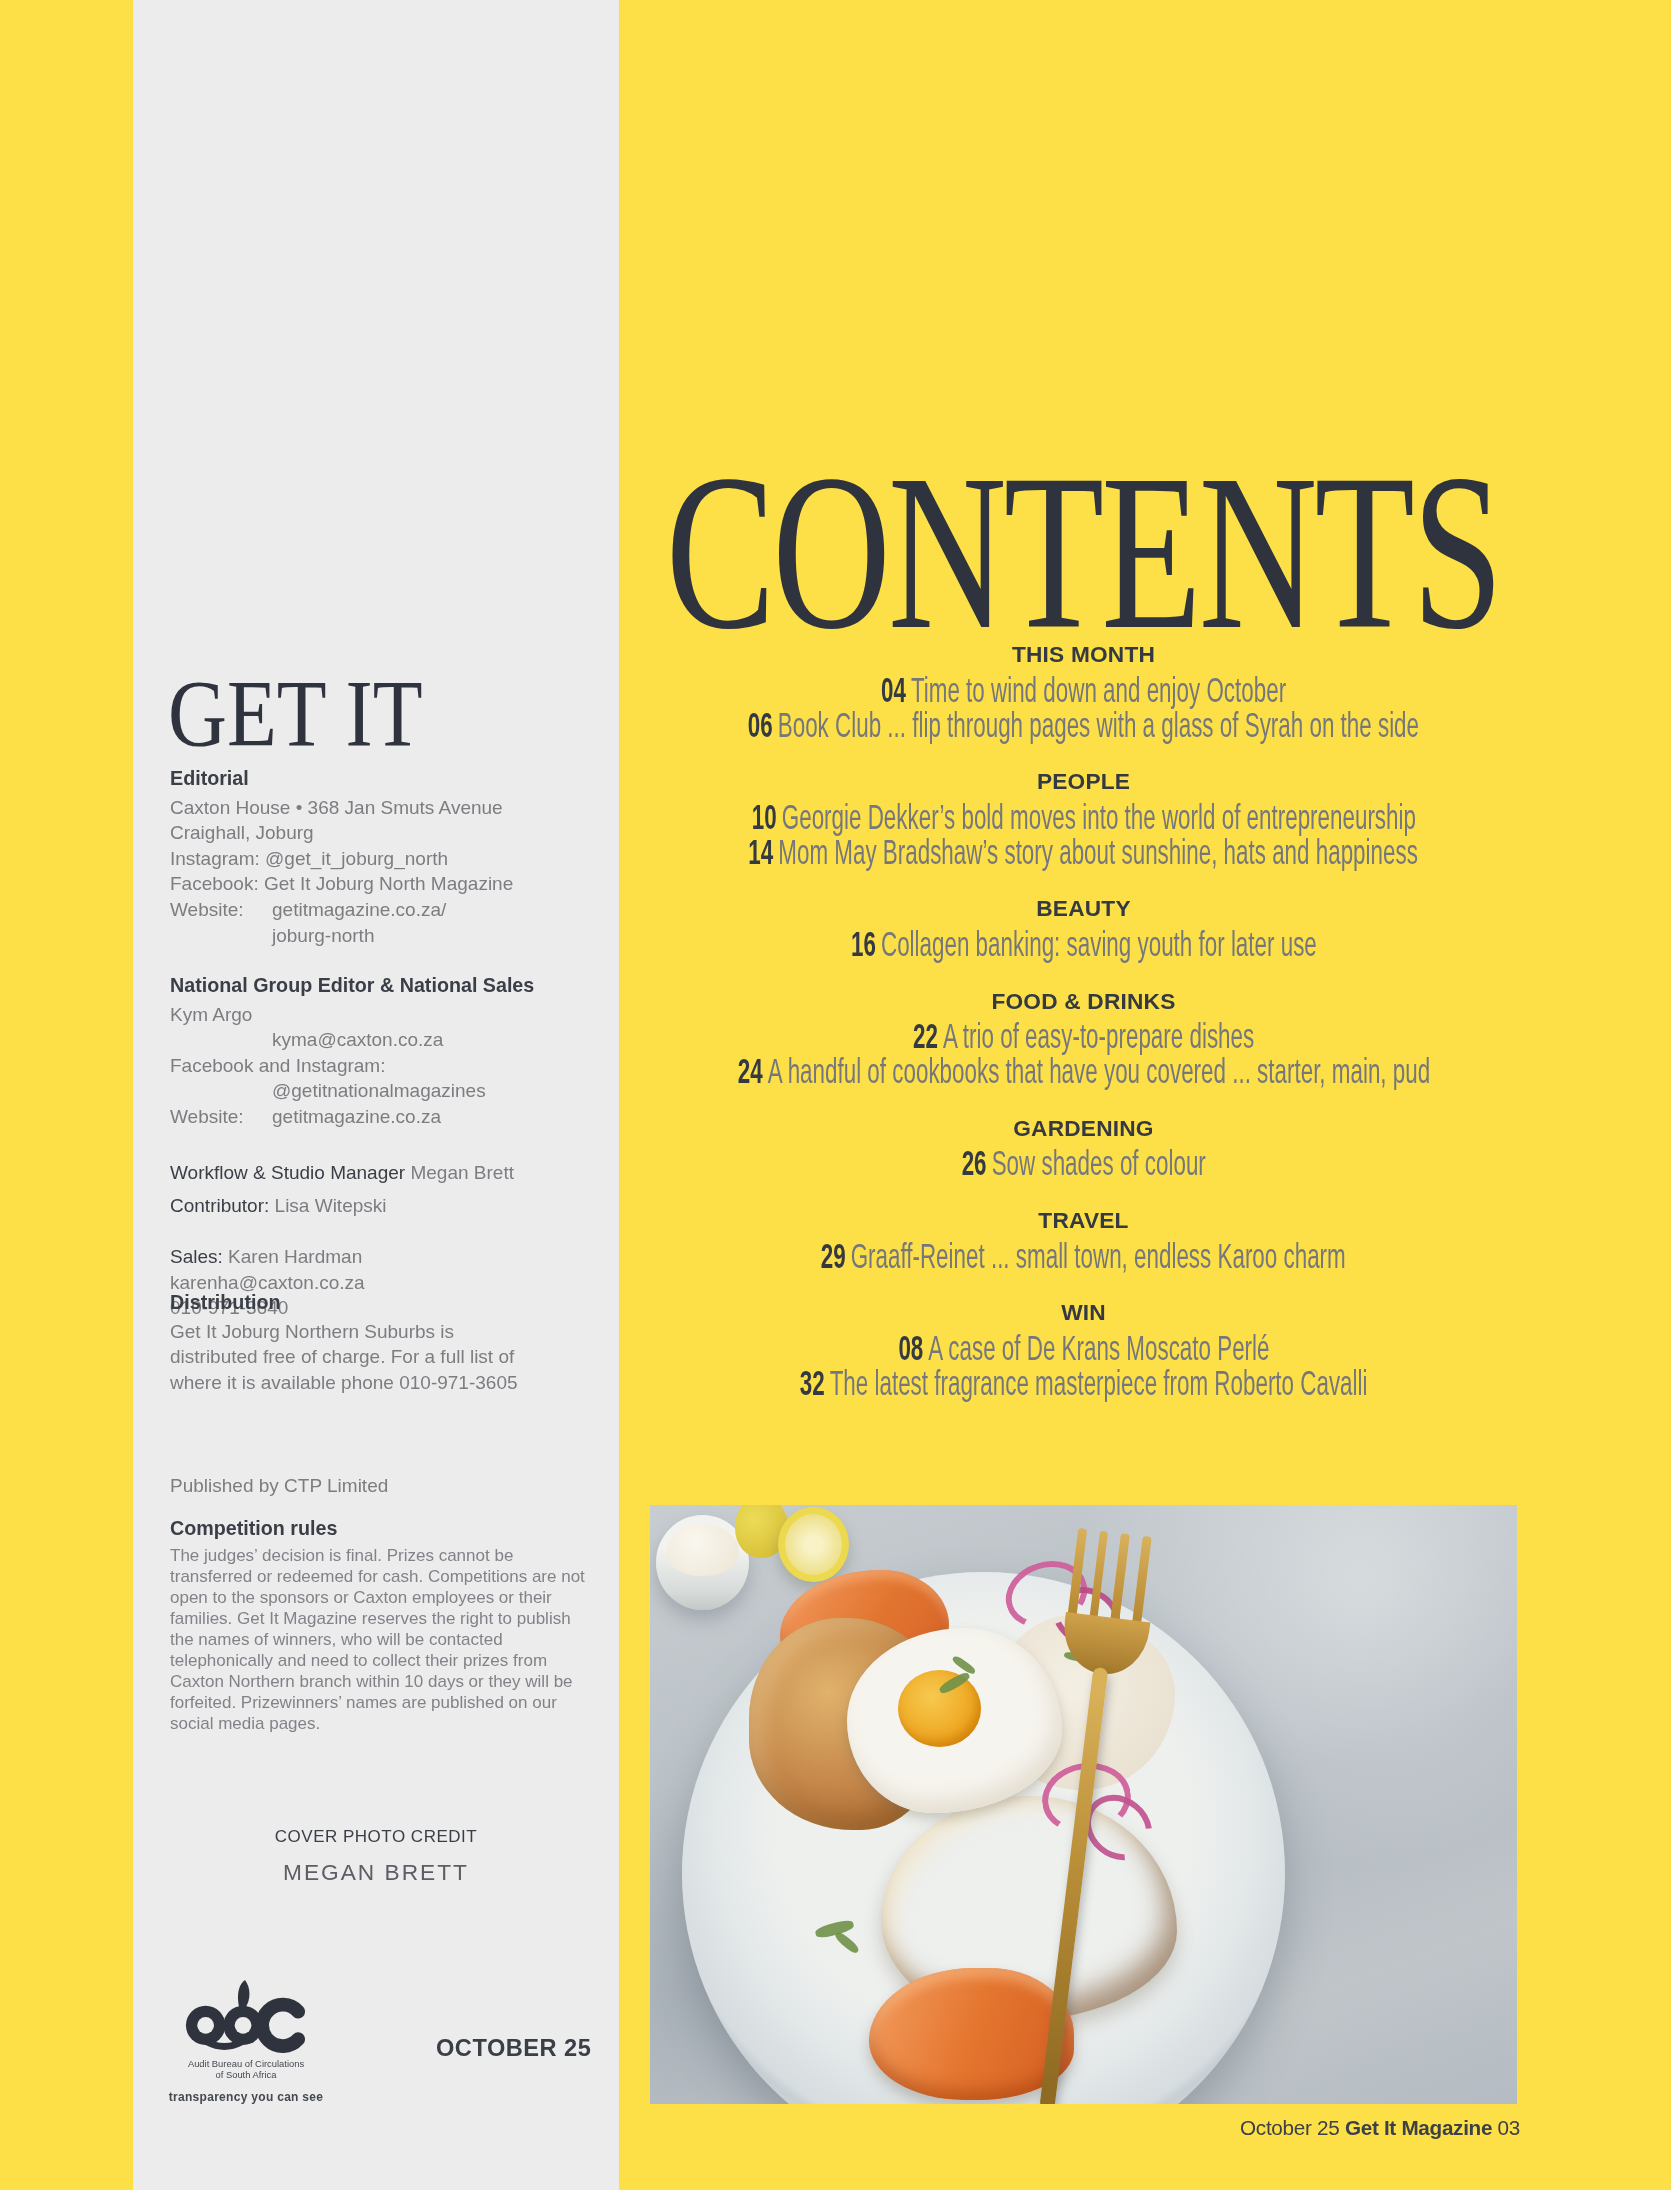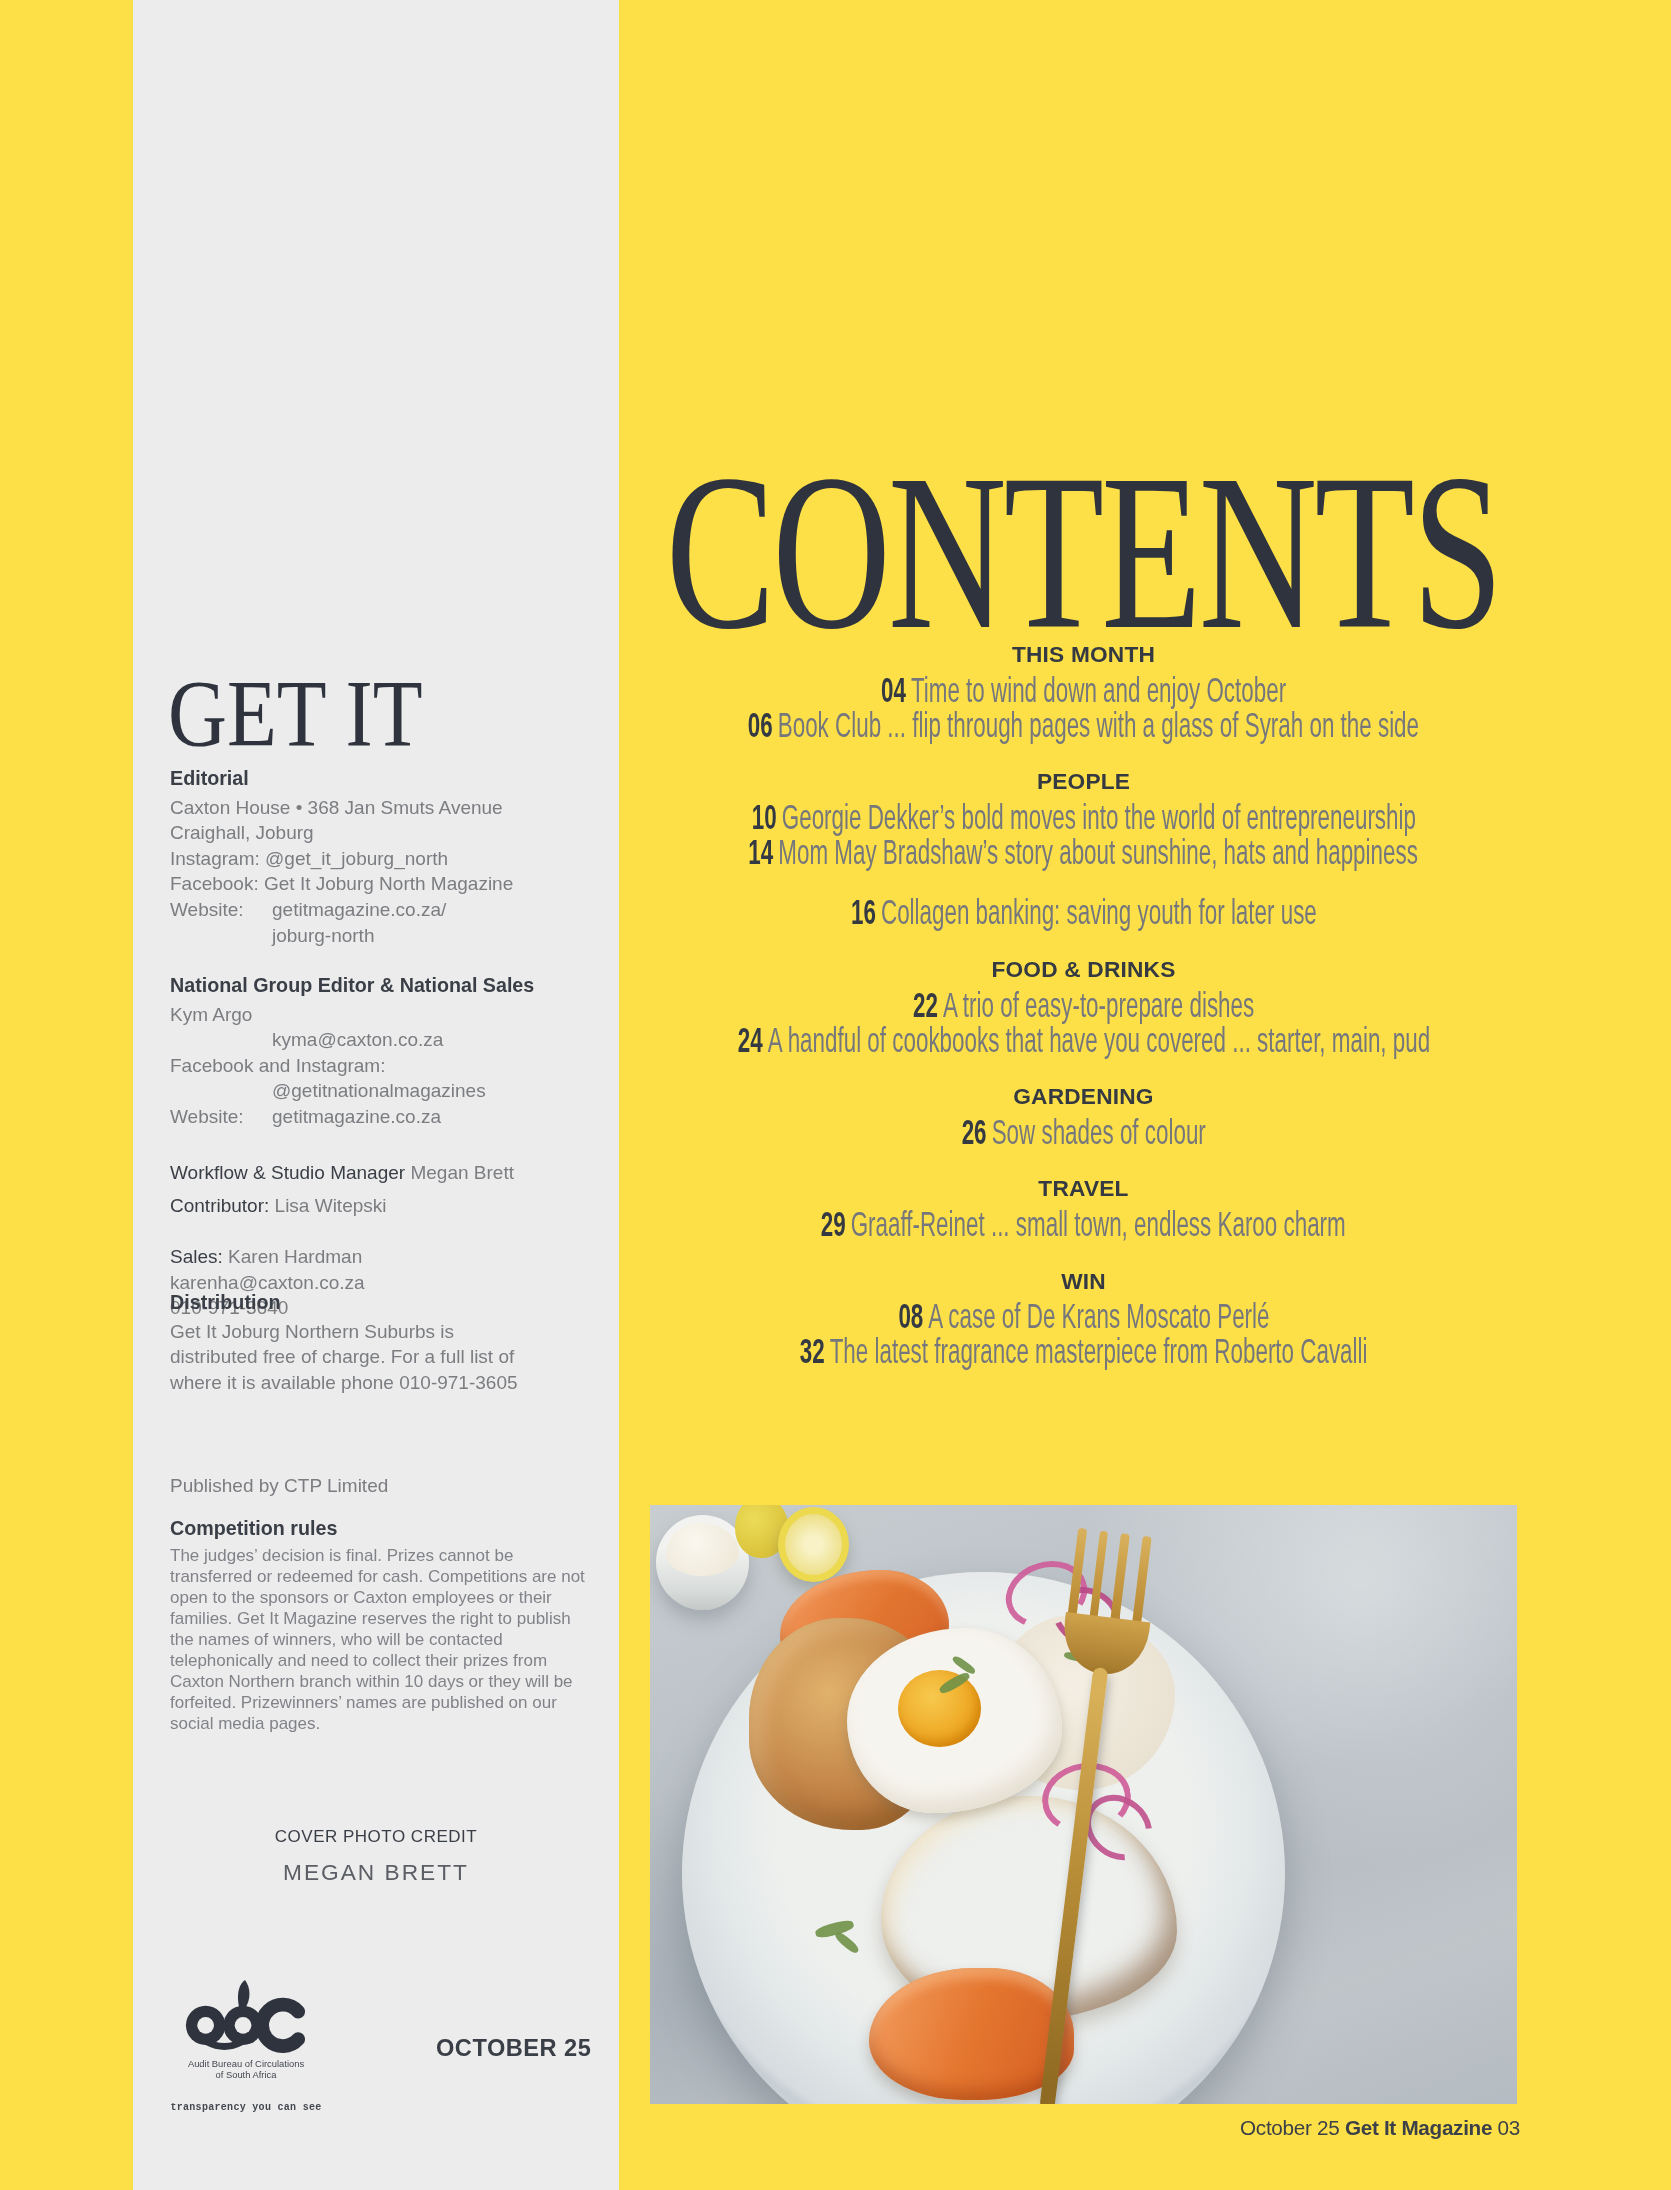--- a/index.html
+++ b/index.html
@@ -20,21 +20,21 @@
   .s-line .s-label { display:inline-block; width:102px; }
   .s-line.indent { padding-left:102px; }
   .s-line b, .inline-b { font-weight:400; color:#3a3e46; }
   .comp-head { margin:0 0 3.9px; font-size:17.7px; line-height:21.7px; font-weight:700; color:#3a3e46; }
   .comp-text { font-size:17px; line-height:21px; color:#818389; width:422px; }
   .credit { position:absolute; left:0; width:486px; text-align:center; }
   .credit .c-head { font-size:17px; font-weight:400; letter-spacing:0.5px; color:#3a3e46; }
   .credit .c-name { margin-top:11.8px; font-size:22.7px; letter-spacing:2px; color:#5b5e64; }
   .abc { position:absolute; left:34px; top:1978px; width:158px; text-align:center; color:#2e333d; }
   .abc .abc-text { font-size:9.4px; line-height:10.8px; color:#44484f; }
-  .abc .abc-tag { margin-top:21px; font-size:10px; font-weight:700; color:#44484f; letter-spacing:0.3px;font-family:Liberation Mono, monospace; }
+  .abc .abc-tag { margin-top:9px; font-size:12px; font-weight:700; color:#44484f; letter-spacing:0.3px; }
   .issue-date { position:absolute; left:303px; top:2035px; font-size:23.6px; font-weight:700; letter-spacing:0.5px; color:#3a3e46; }
 
   
   .main { position:absolute; left:650px; top:0; width:867px; height:2191px; }
   .contents-title {
     position:absolute; left:0; top:441px; width:867px;
     display:flex; justify-content:center;
   }
   .contents-title span {
     font-family:"Liberation Serif", serif; font-size:222px; line-height:1;
@@ -212,20 +212,21 @@
         <h2>PEOPLE</h2>
         <p class="entry">
             <span class="entry-line"><b>10</b><span class="t">Georgie Dekker’s bold moves into the world of entrepreneurship</span></span>
           </p>
         <p class="entry">
             <span class="entry-line"><b>14</b><span class="t">Mom May Bradshaw’s story about sunshine, hats and happiness</span></span>
           </p>
       </section>
 
       <section>
+        <h2>BEAUTY</h2>
         <p class="entry">
             <span class="entry-line"><b>16</b><span class="t">Collagen banking: saving youth for later use</span></span>
           </p>
       </section>
 
       <section>
         <h2>FOOD &amp; DRINKS</h2>
         <p class="entry">
             <span class="entry-line"><b>22</b><span class="t">A trio of easy-to-prepare dishes</span></span>
           </p>

